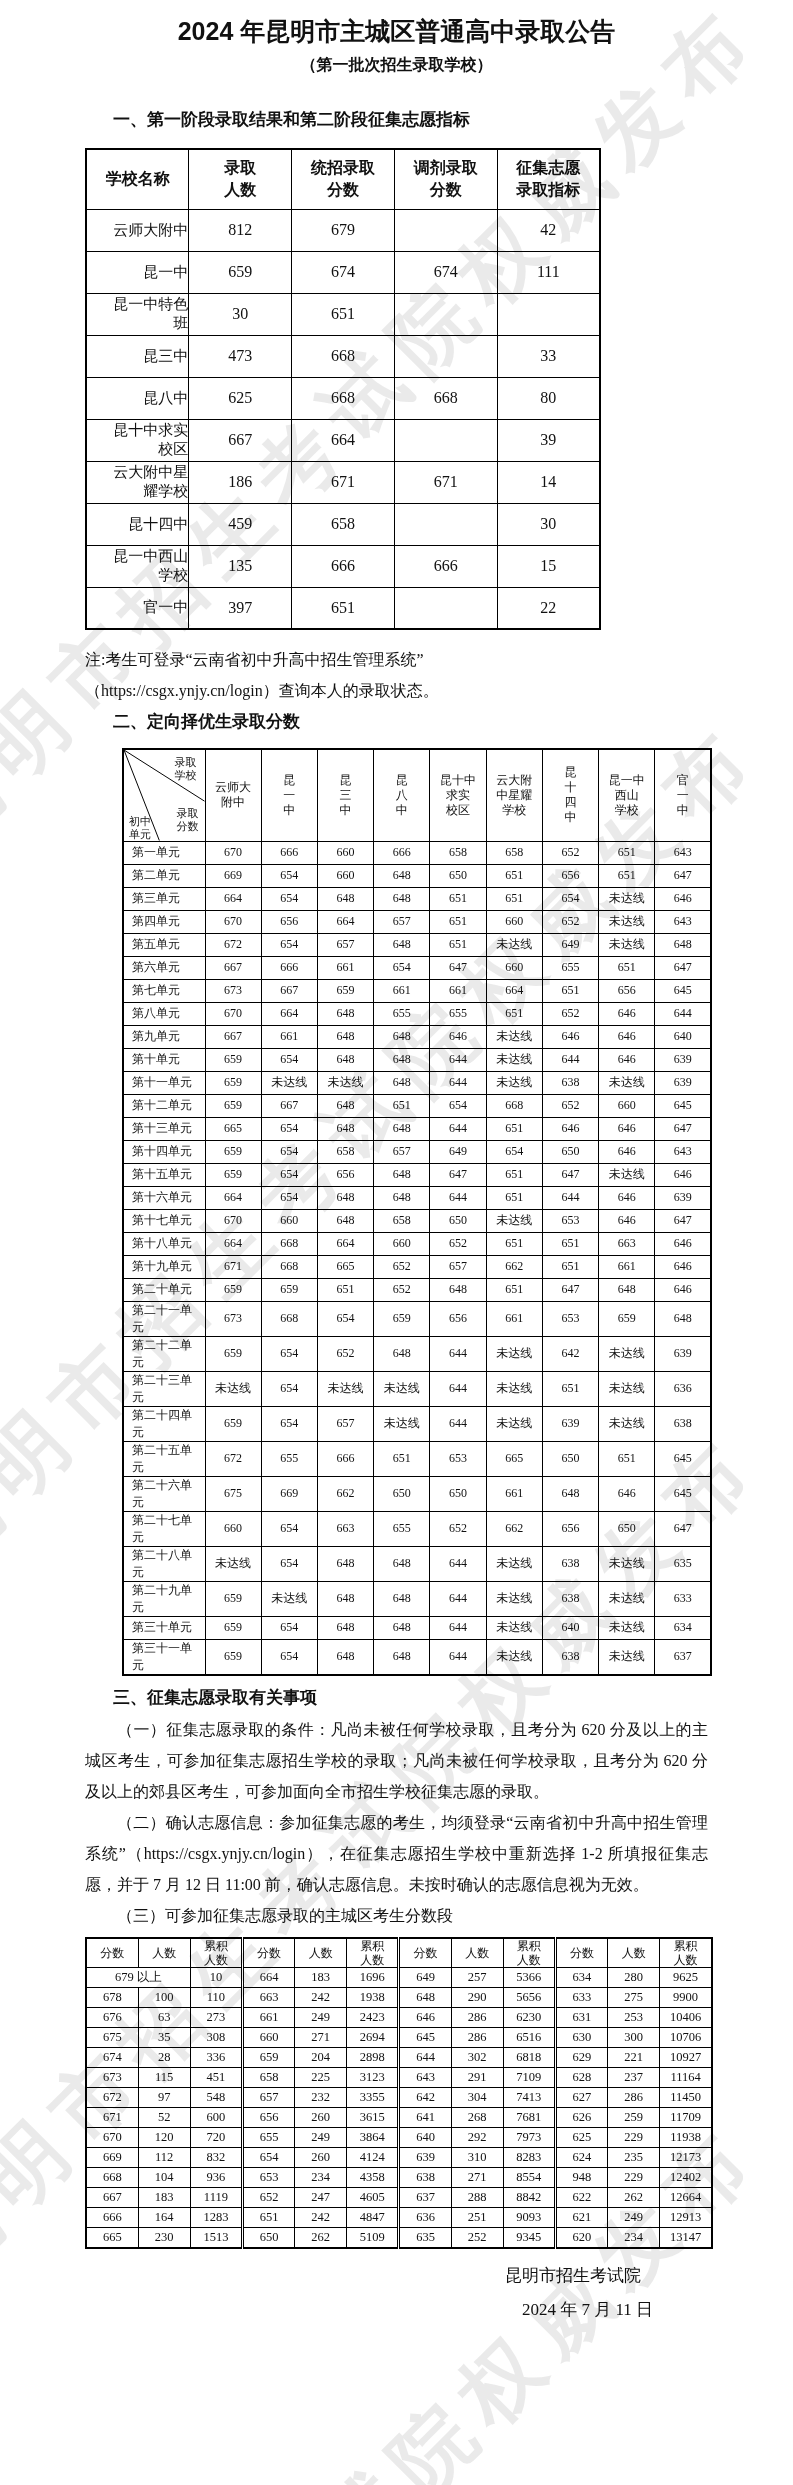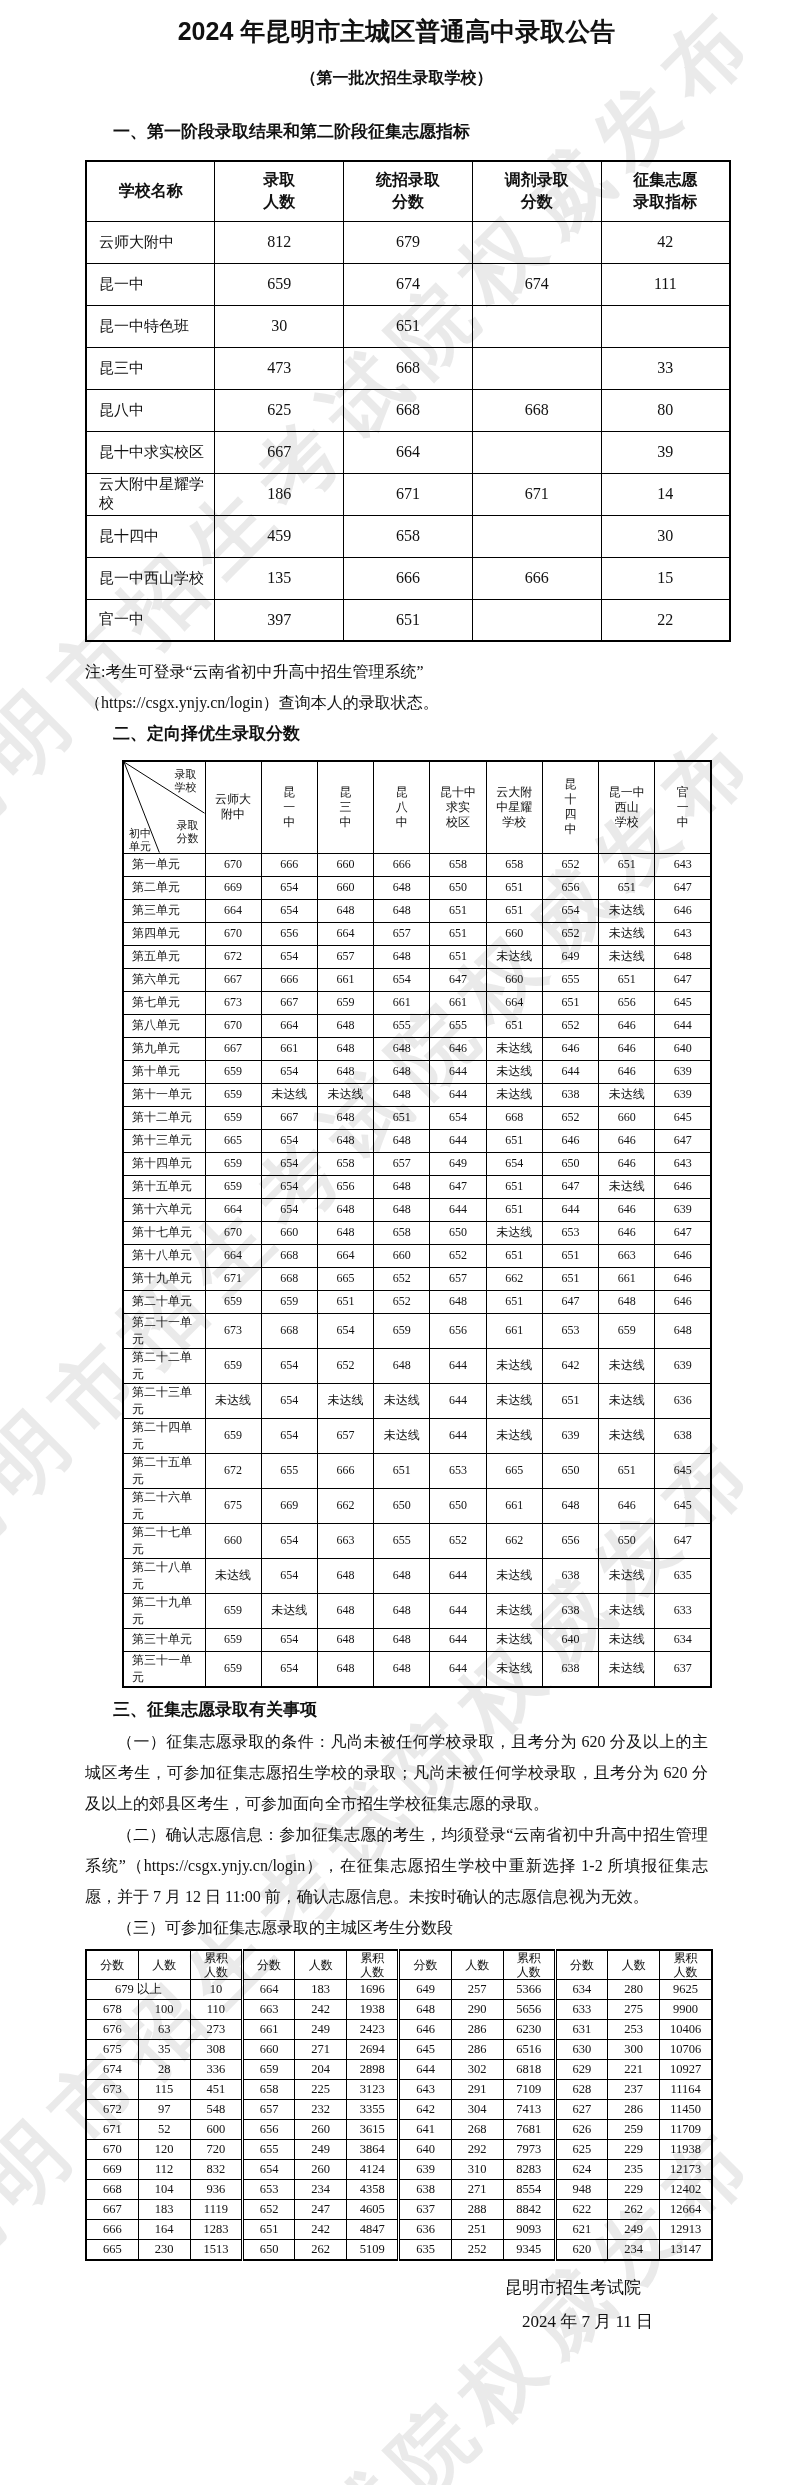--- a/index.html
+++ b/index.html
@@ -17,42 +17,42 @@
     transform:rotate(-45deg); transform-origin:left center; z-index:0;
   }
   .wm1{top:780px;} .wm2{top:1500px;} .wm3{top:2210px;} .wm4{top:2900px;}
   .content { position:relative; z-index:1; padding-top:16px; }
 
   .doc-title {
     text-align:center; font-family:"Liberation Sans","DejaVu Sans",sans-serif;
     font-weight:bold; font-size:25px; line-height:30px;
   }
   .doc-subtitle {
-    text-align:center; font-family:Liberation Serif, serif;
-    font-weight:bold; font-size:16px; line-height:24px; margin-top:20px;
+    text-align:center; font-family:Liberation Mono, monospace;
+    font-weight:bold; font-size:16px; line-height:24px; margin-top:8px;
   }
   .sec-heading {
     font-family:"Liberation Sans","DejaVu Sans",sans-serif; font-weight:bold;
     font-size:17px; line-height:24px; padding-left:113px;
   }
   .h1{margin-top:30px;} .h2{margin-top:4px;} .h3{margin-top:10px;}
 
   table { border-collapse:collapse; table-layout:fixed; background:transparent; }
   th,td { border:1px solid #000; text-align:center; vertical-align:middle; overflow:hidden; }
   table { border:2px solid #000; }
   th { white-space:pre-line; }
 
   
-  .t1 { width:646px; margin:16px 0 0 85px; }
+  .t1 { width:516px; margin:16px 0 0 85px; }
   .t1 th {
     height:60px; font-family:"Liberation Sans","DejaVu Sans",sans-serif;
     font-weight:bold; font-size:16px; line-height:22px;
   }
   .t1 td { height:42px; font-size:16px; }
-  .t1 td:first-child { text-align:left; padding-left:12px; font-family:"Liberation Sans","DejaVu Sans",sans-serif; font-size:15px; }
+  .t1 td:first-child { text-align:right; padding-left:12px; font-family:"Liberation Sans","DejaVu Sans",sans-serif; font-size:15px; }
 
   
   .note { margin:14px 0 0 85px; font-size:16px; line-height:31px; }
 
   
   .t2 { width:590px; margin:14px 0 0 122px; }
   .t2 thead th {
     height:92px; font-family:"Liberation Sans","DejaVu Sans",sans-serif;
     font-weight:normal; font-size:12px; line-height:15px;
   }

